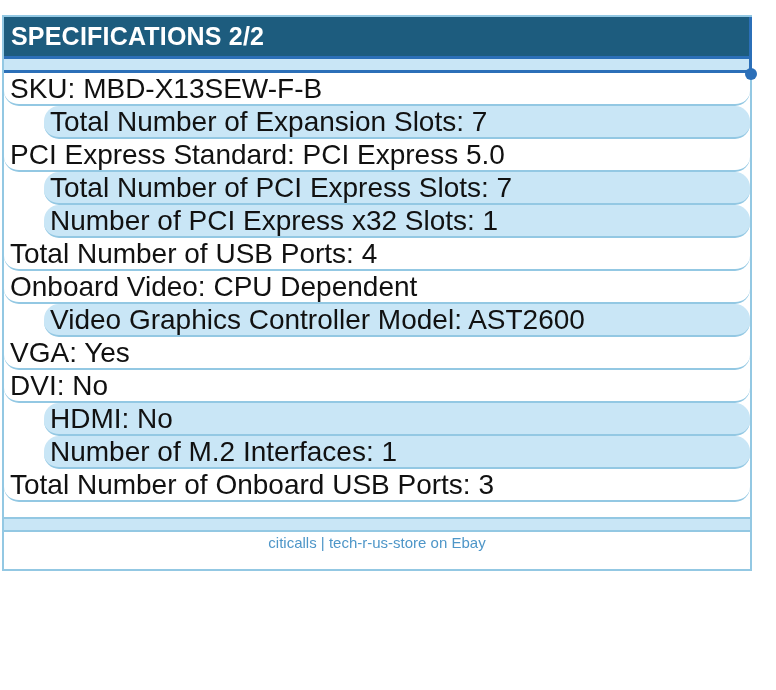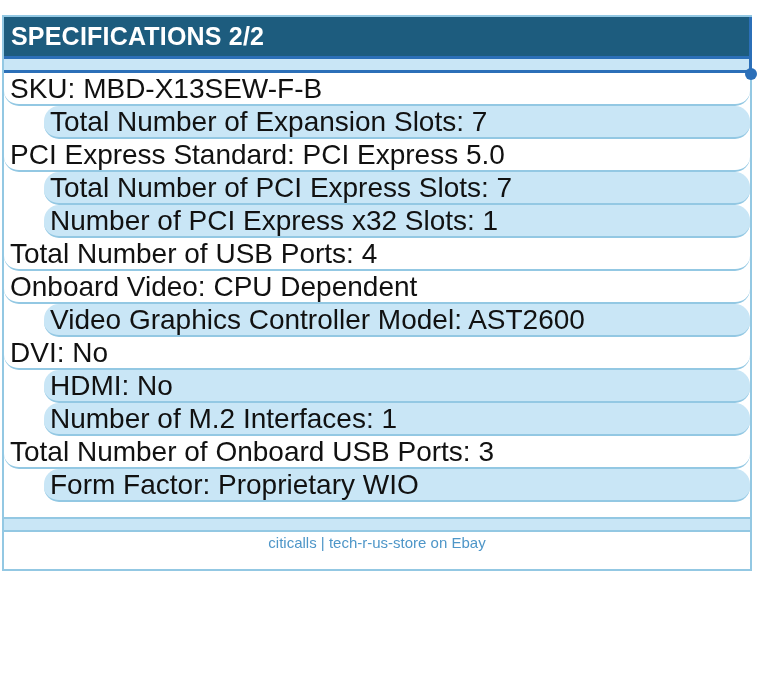--- a/index.html
+++ b/index.html
@@ -83,24 +83,24 @@
   </div>
 
   <div class="spec-row">SKU: MBD-X13SEW-F-B</div>
   <div class="spec-row alt">Total Number of Expansion Slots: 7</div>
   <div class="spec-row">PCI Express Standard: PCI Express 5.0</div>
   <div class="spec-row alt">Total Number of PCI Express Slots: 7</div>
   <div class="spec-row alt">Number of PCI Express x32 Slots: 1</div>
   <div class="spec-row">Total Number of USB Ports: 4</div>
   <div class="spec-row">Onboard Video: CPU Dependent</div>
   <div class="spec-row alt">Video Graphics Controller Model: AST2600</div>
+  <div class="spec-row">VGA: Yes</div>
   <div class="spec-row">DVI: No</div>
   <div class="spec-row alt">HDMI: No</div>
   <div class="spec-row alt">Number of M.2 Interfaces: 1</div>
   <div class="spec-row">Total Number of Onboard USB Ports: 3</div>
-  <div class="spec-row alt">Form Factor: Proprietary WIO</div>
 
   <div class="empty-row-white"></div>
   <div class="empty-row-blue"></div>
 
   <div class="footer-row">citicalls | tech-r-us-store on Ebay</div>
 
 </div>
 
 </body></html>

